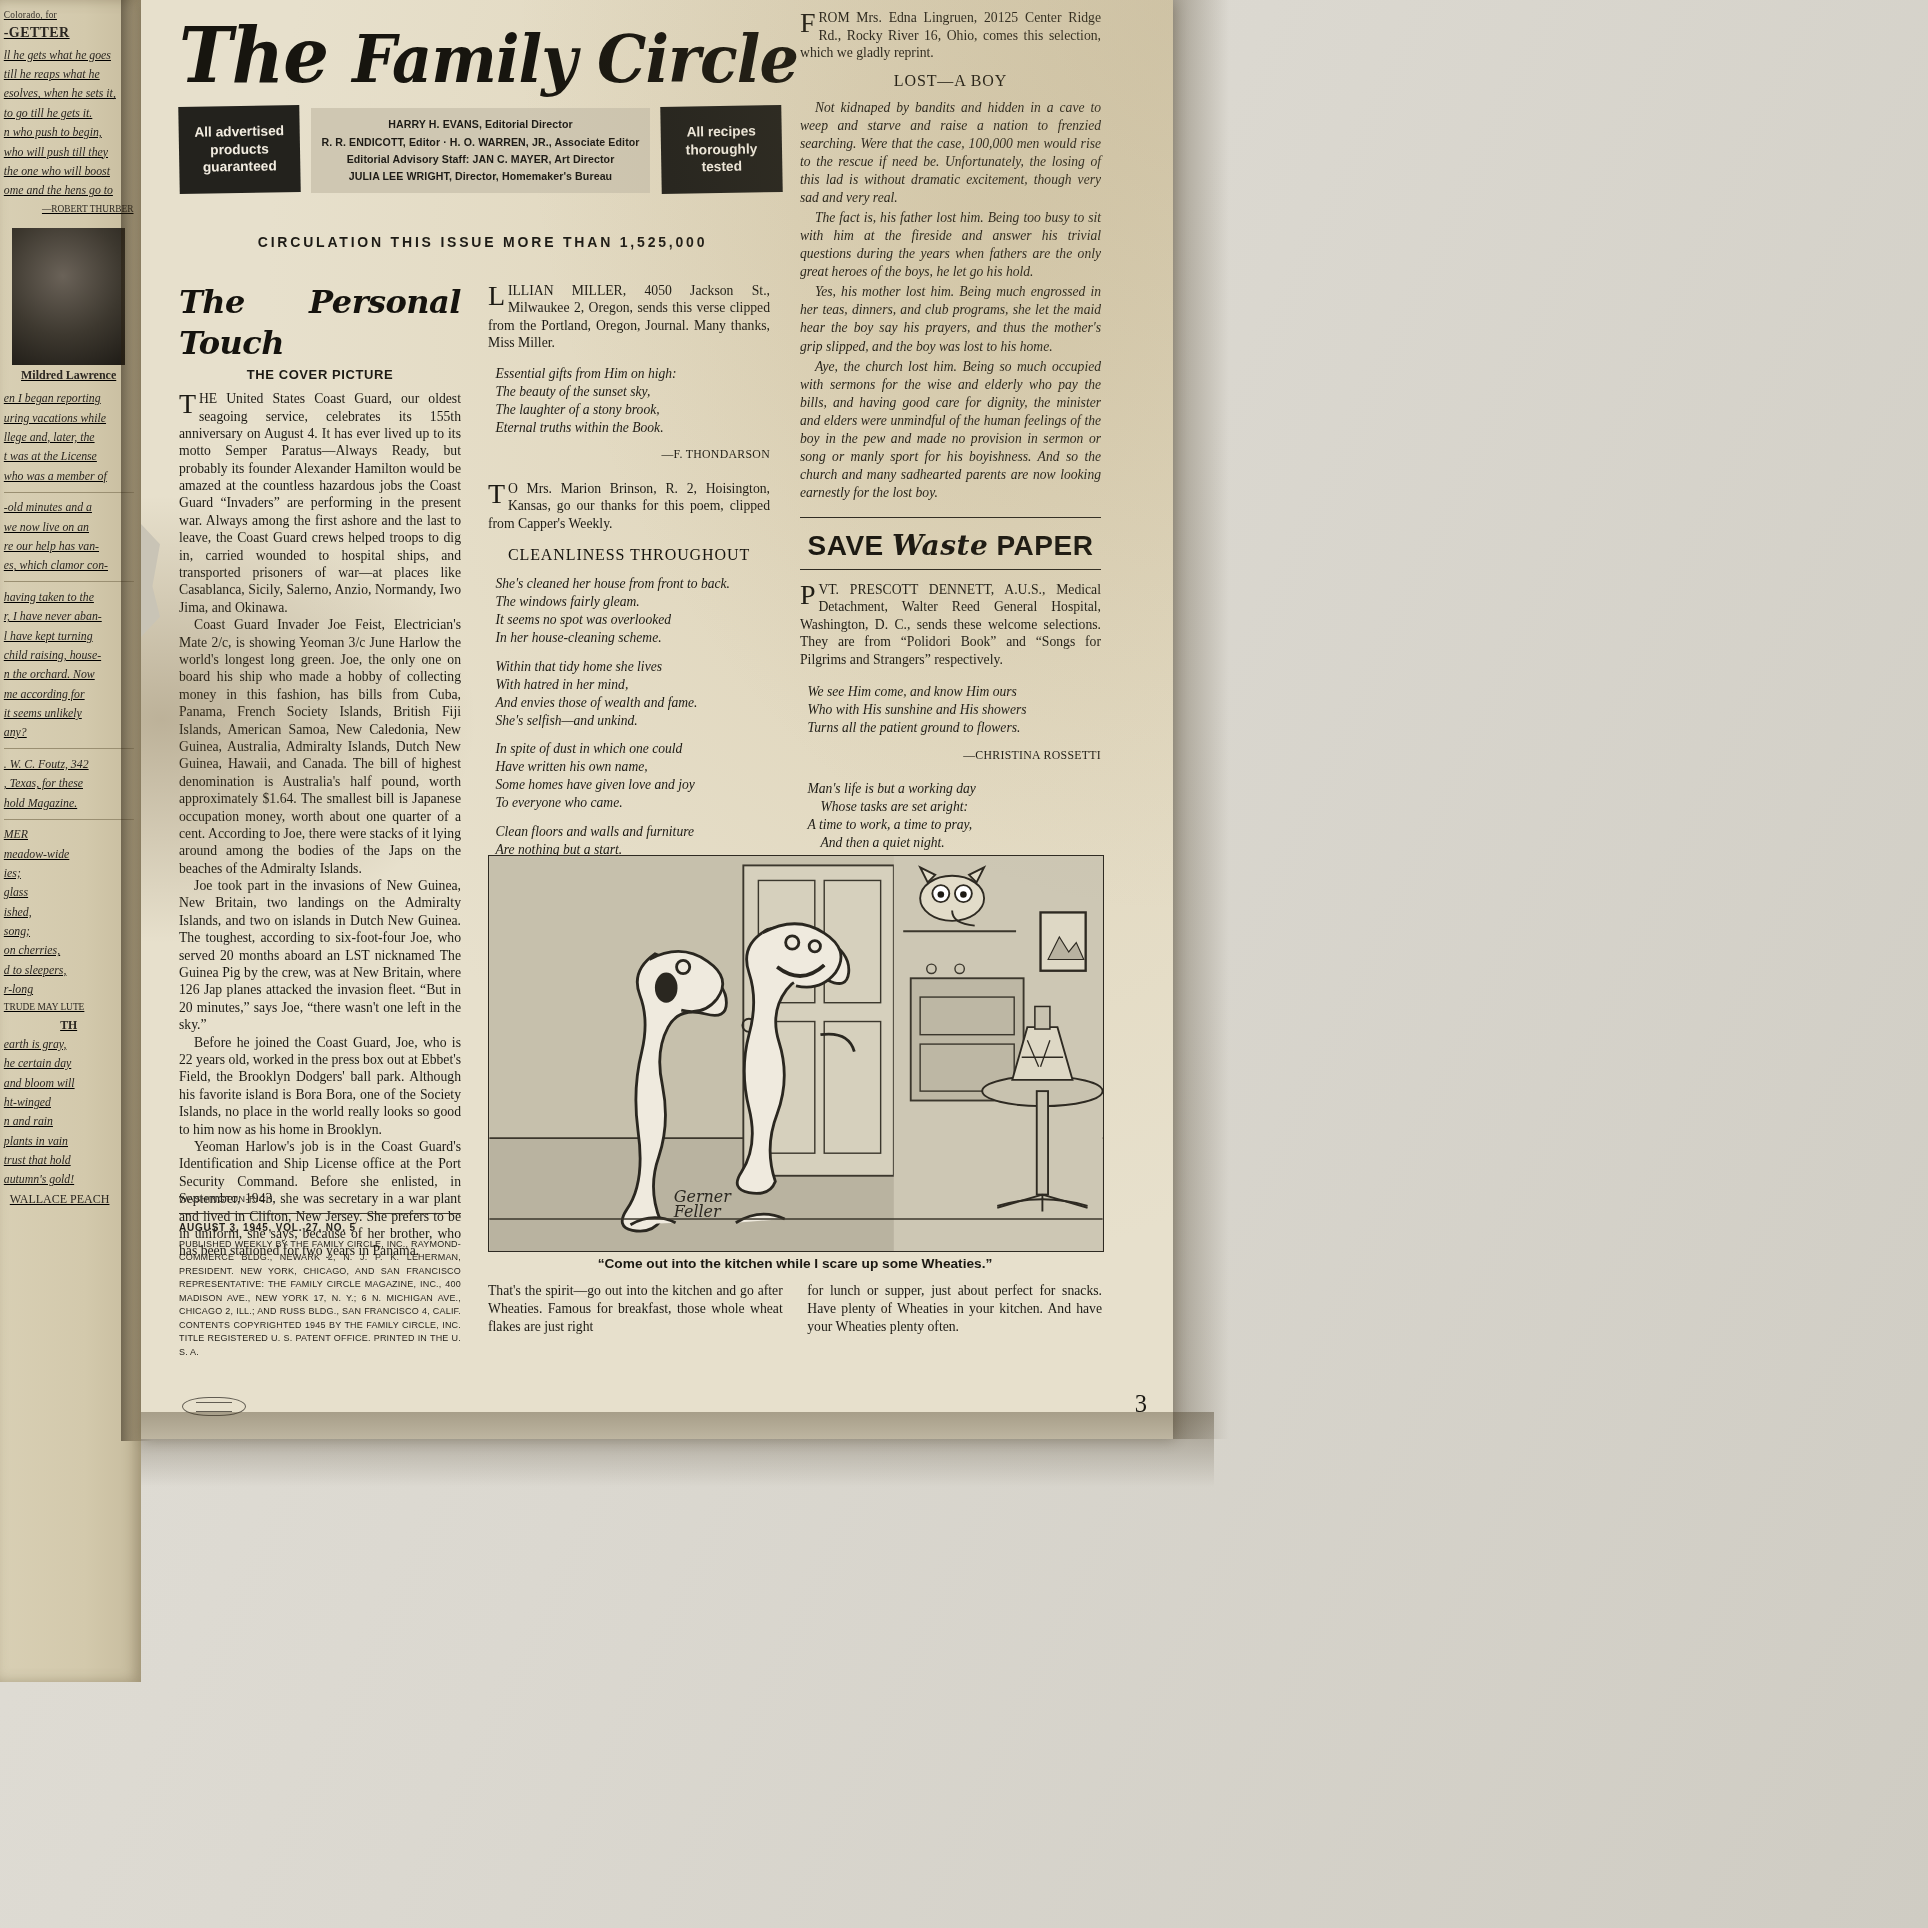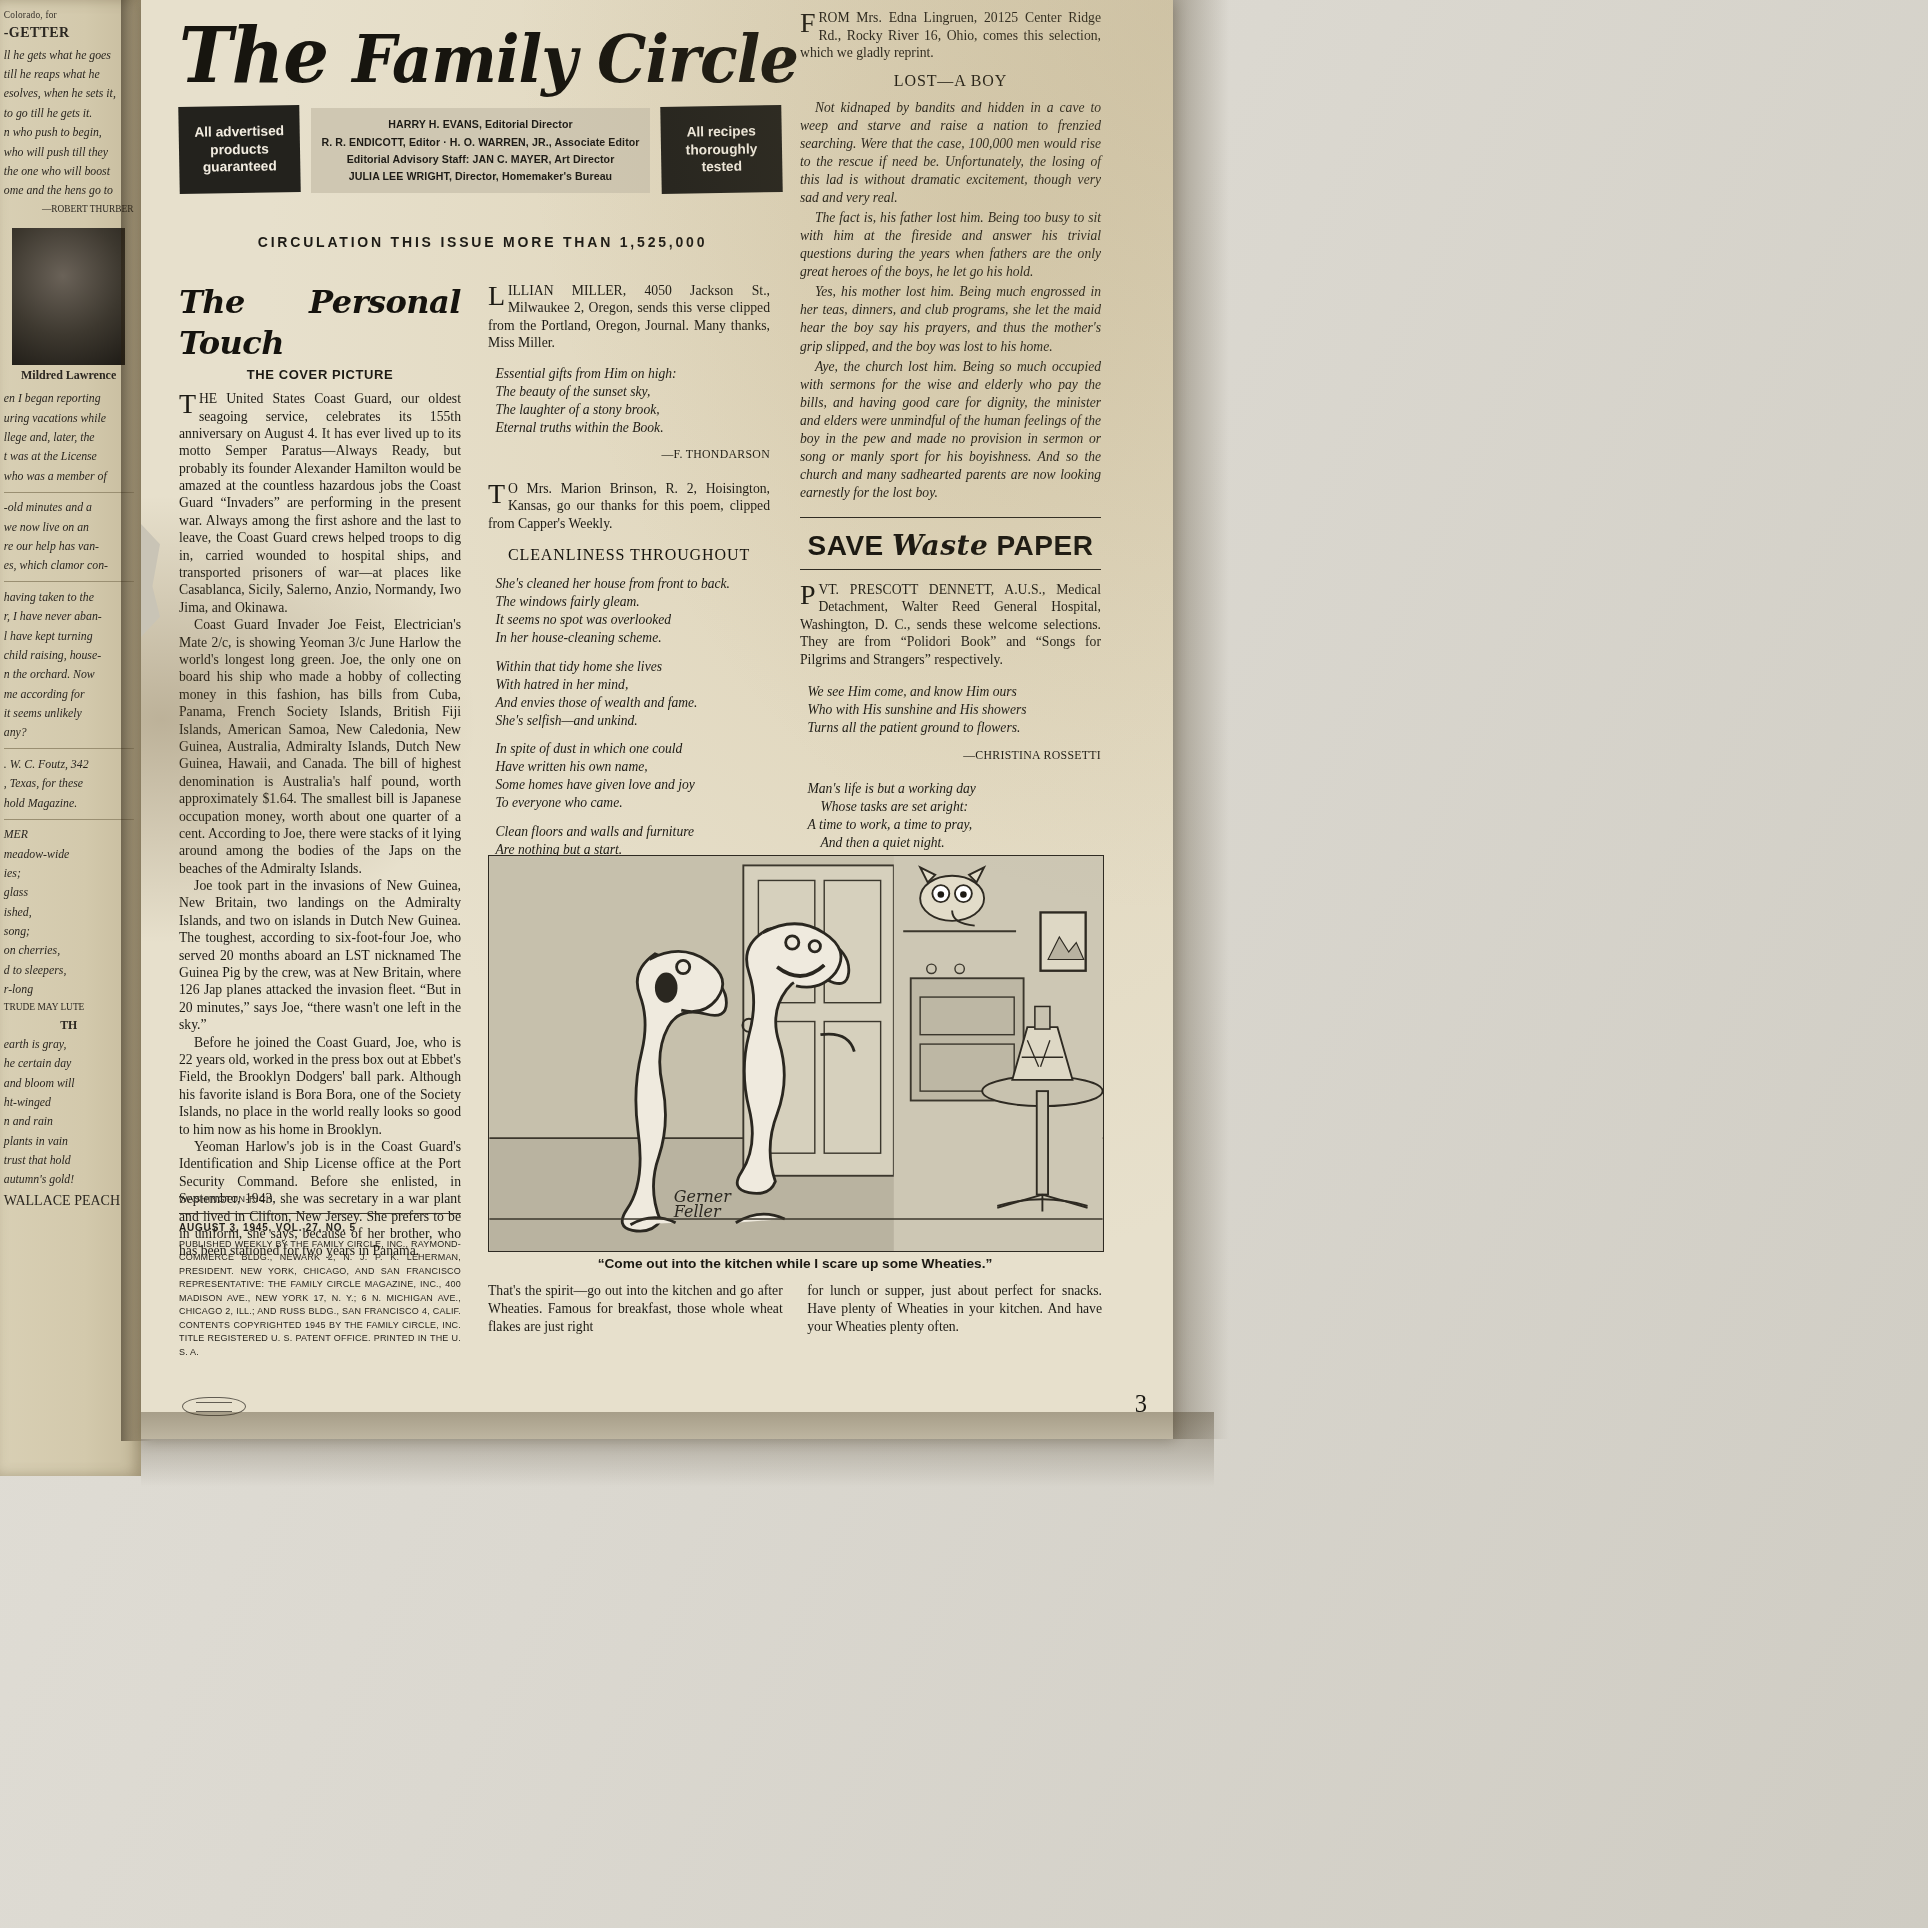--- a/index.html
+++ b/index.html
@@ -4,23 +4,23 @@
 <style>
   html,body{margin:0;padding:0;background:#d9d6ce;}
   body{width:1928px;height:1928px;overflow:hidden;font-family:"Liberation Serif",serif;}
 
   .page{position:absolute;inset:0;background:#cfcbc2;}
 
   
   .surface{position:absolute;inset:0;background:linear-gradient(115deg,#e3e0d8 0%,#dbd8d0 45%,#cfccc3 100%);}
 
   
-  .left-page{position:absolute;left:0;top:0;width:141px;height:1476px;
+  .left-page{position:absolute;left:0;top:0;width:141px;height:1682px;
     background:linear-gradient(90deg,#d8cfb4 0%,#d3c9ac 60%,#c6bb9d 100%);
-    box-shadow:inset -5.6px 0 13px rgba(90,75,45,.35);overflow:hidden;}
+    box-shadow:inset -5.6px 0 13px rgba(90,75,45,.35);overflow:hidden;text-decoration:underline;}
   .left-page .lp-inner{padding:9.4px 7.5px 0 3.8px;font-size:11.8px;line-height:1.32;color:#2b2721;
     font-style:italic;font-family:"Liberation Serif",serif;}
   .lp-top{font-size:9.4px;letter-spacing:0.2px;color:#35302a;font-style:normal;}
   .lp-head{font-weight:bold;font-style:normal;font-size:14px;letter-spacing:0.4px;margin:1.9px 0 5.6px;}
   .lp-photo{width:113px;height:137px;margin:13px auto 1.9px;
     background:radial-gradient(circle at 45% 35%,#6a6258 0%,#3d382f 55%,#1e1b16 100%);}
   .lp-cap{text-align:center;font-weight:bold;font-style:normal;font-size:12px;margin:2.8px 0 7.5px;}
   .lp-line{margin:0 0 3.8px;}
   .lp-rule{border:0;border-top:0.9px solid #9a8f72;margin:7.5px 0;}
 
@@ -182,21 +182,21 @@
       <div class="lp-line" style="font-style:normal;font-size:9.4px;">TRUDE MAY LUTE</div>
       <div class="lp-line" style="font-style:normal;font-weight:bold;text-align:center;">TH</div>
       <div class="lp-line">earth is gray,</div>
       <div class="lp-line">he certain day</div>
       <div class="lp-line">and bloom will</div>
       <div class="lp-line">ht-winged</div>
       <div class="lp-line">n and rain</div>
       <div class="lp-line">plants in vain</div>
       <div class="lp-line">trust that hold</div>
       <div class="lp-line">autumn's gold!</div>
-      <div class="lp-line" style="font-style:normal;font-size:14px;">WALLACE PEACH</div>
+      <div class="lp-line" style="font-style:normal;font-size:12px;margin-left:6px;">WALLACE PEACH</div>
     </div>
   </div>
   <div class="spine"></div>
 
   <div class="mag">
     <div class="mag-inner">
 
       <div class="masthead">
         <div class="logo"><span class="cap">The </span><span>Family Circle</span></div>
         <div class="badgerow">

